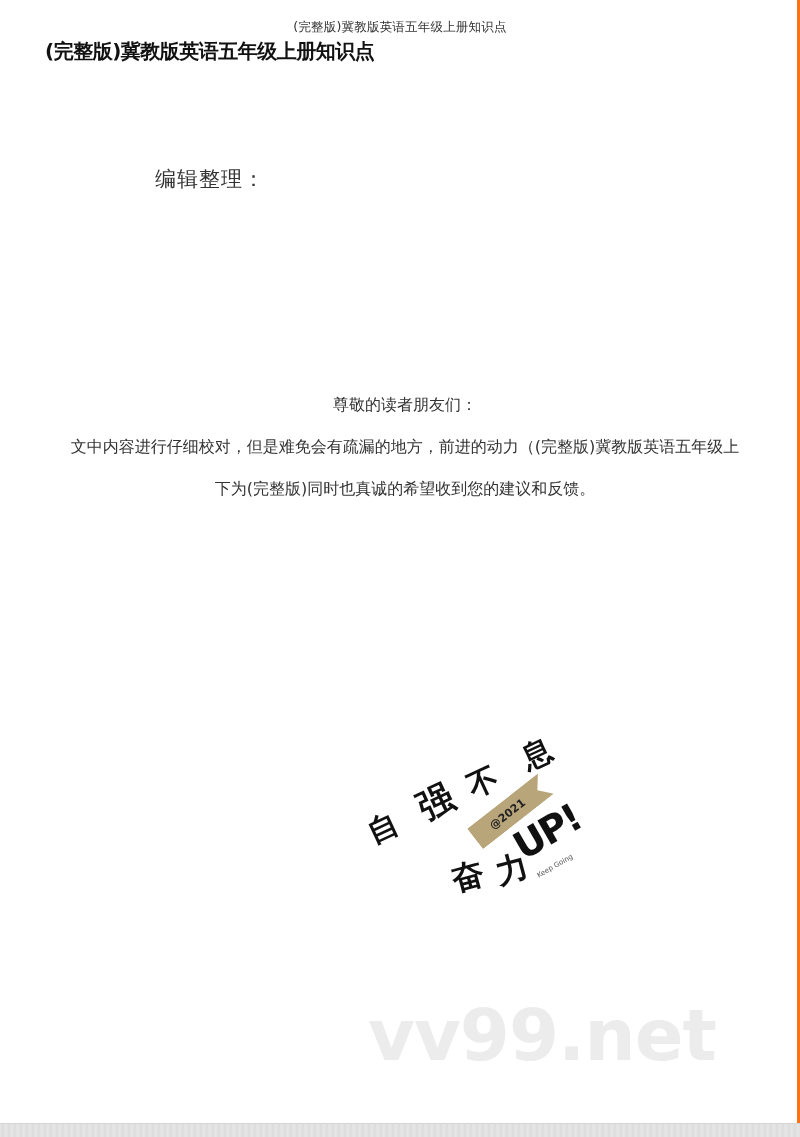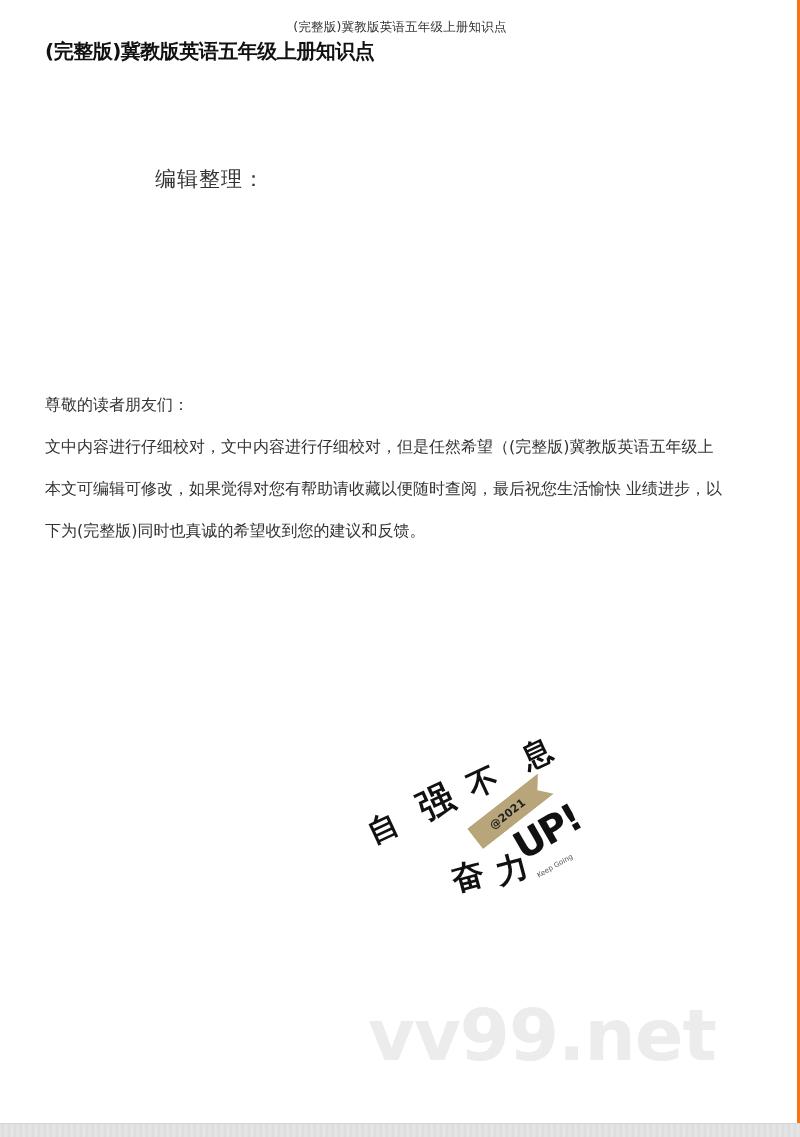--- a/index.html
+++ b/index.html
@@ -28,21 +28,21 @@
       font-size: 20px; font-weight: bold; color: #111; letter-spacing: -0.5px;
     }
     .editor-label {
       position: absolute; left: 127px; top: 165px;
       font-size: 21px; color: #333; letter-spacing: 1px; margin-left: 28px;
     }
     .body-text {
       position: absolute; left: 45px; top: 384px; width: 720px;
       font-size: 16px; color: #333; line-height: 42px;
     }
-    .body-text p { margin: 0; }
+    .body-text p { margin: 0; text-align: center; }
     .line { display: block; white-space: nowrap; }
     .stk-char {
       position: absolute; font-family: "DejaVu Serif", serif; font-weight: bold; color: #111;
     }
     .ribbon {
       position: absolute; left: 475px; top: 826px; width: 90px; height: 26px;
       background: #b9a57a; transform: rotate(-38deg); transform-origin: left center;
       clip-path: polygon(0 0, 100% 0, 88% 50%, 100% 100%, 0 100%);
       display: flex; align-items: center; justify-content: center;
     }
@@ -68,24 +68,23 @@
 <div class="page">
   <div class="running-header">(完整版)冀教版英语五年级上册知识点</div>
   <div class="doc-title">(完整版)冀教版英语五年级上册知识点</div>
   <div class="editor-label">编辑整理：</div>
 
   <div class="body-text">
     <p>
         <span class="line">尊敬的读者朋友们：</span>
       </p>
     <p>
-      <span class="line">文中内容进行仔细校对，文中内容进行仔细校对，但是任然希望（(完整版)冀教版英语五年级上</span>
+      <span class="line">文中内容进行仔细校对，但是难免会有疏漏的地方，前进的动力（(完整版)冀教版英语五年级上</span>
     </p>
     <p>
-      <span class="line">本文可编辑可修改，如果觉得对您有帮助请收藏以便随时查阅，最后祝您生活愉快 业绩进步，以</span>
       <span class="line">下为(完整版)同时也真诚的希望收到您的建议和反馈。</span>
     </p>
   </div>
 
   <div>
     <span class="stk-char" style="left:368px;top:808px;font-size:30px;transform:rotate(-25deg);">自</span>
     <span class="stk-char" style="left:418px;top:778px;font-size:36px;transform:rotate(-25deg);">强</span>
     <span class="stk-char" style="left:468px;top:762px;font-size:30px;transform:rotate(-25deg);">不</span>
     <span class="stk-char" style="left:522px;top:734px;font-size:30px;transform:rotate(-25deg);">息</span>
     <span class="stk-char" style="left:452px;top:855px;font-size:32px;transform:rotate(-15deg);">奋</span>

